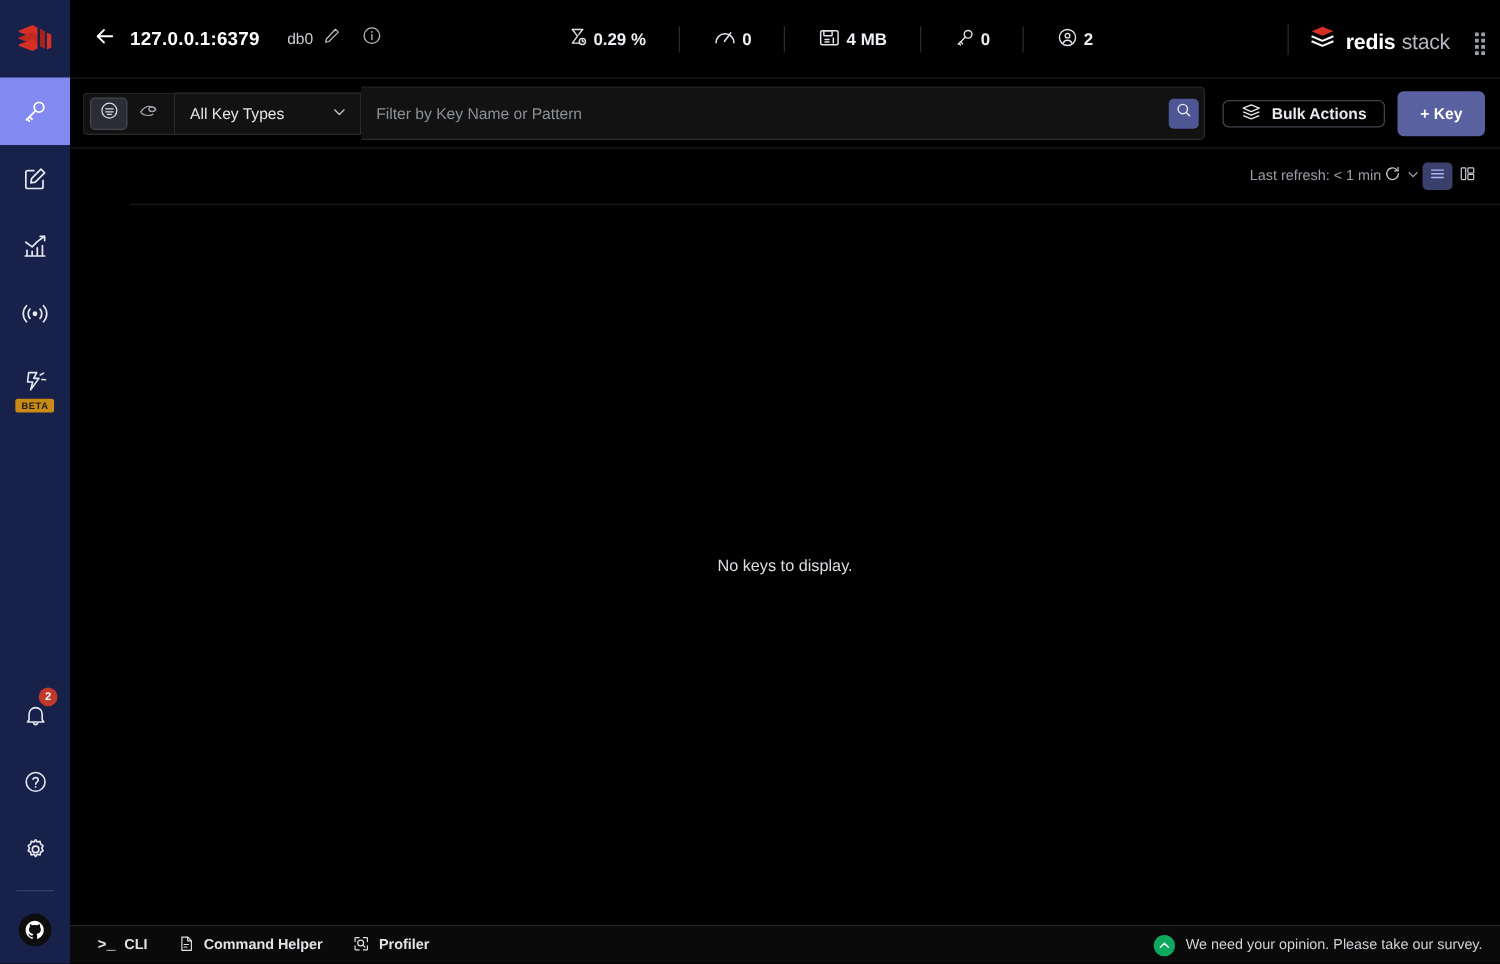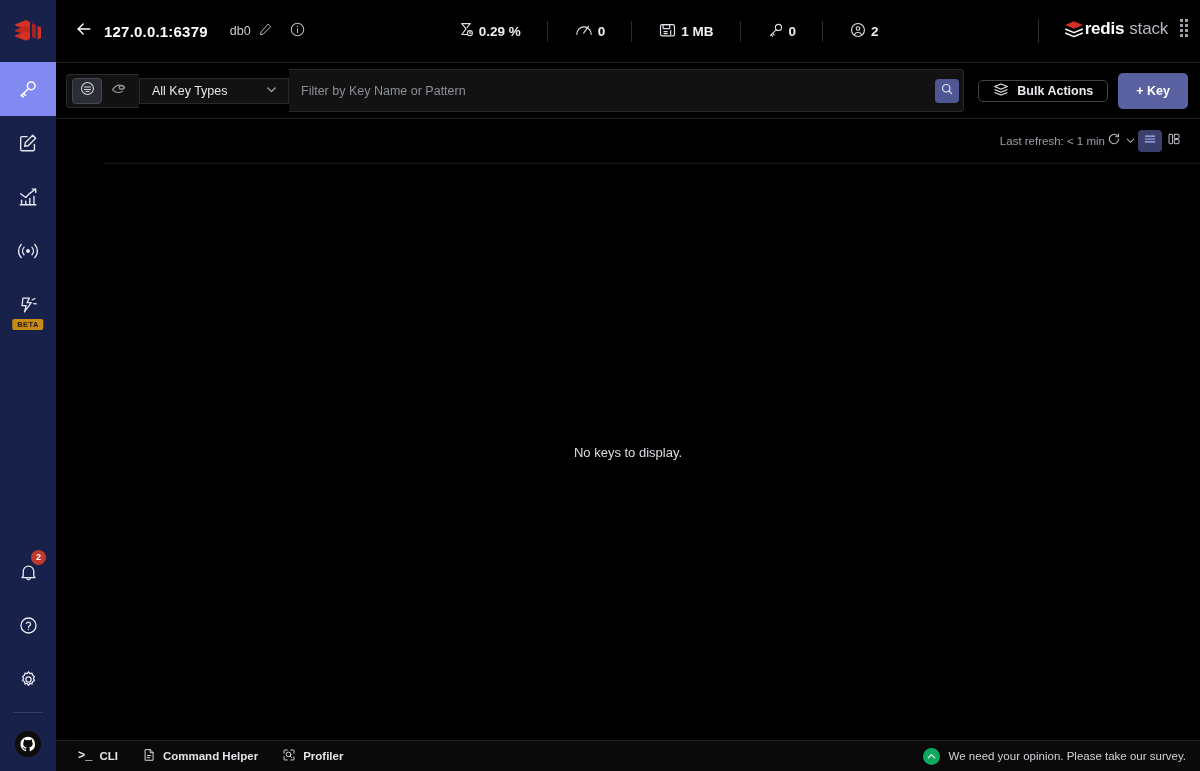--- a/index.html
+++ b/index.html
@@ -67,22 +67,22 @@
   .dbname { color: #c9cbd1; font-size: 12.5px; margin-right: 7px; }
   .icon-btn { display: flex; align-items: center; cursor: pointer; opacity: .92; }
   .top-mid { flex: 1 1 auto; display: flex; align-items: center; justify-content: center; gap: 0; }
   .metric {
     display: flex; align-items: center; gap: 4px;
     color: #eceff3; font-size: 13.5px; font-weight: bold;
     padding: 0 26px; white-space: nowrap;
   }
   .metric + .metric { border-left: 1px solid #2b2b2b; }
   .brand {
-    display: flex; align-items: flex-start; 
-    border-left: 1px solid #2b2b2b; padding-left: 24px; margin-left: 8px;
+    display: flex; align-items: flex-end; gap: 8px;
+    border-left: 1px solid #2b2b2b; padding-left: 16px; margin-left: 8px;
   }
   .brand-text { font-size: 17px; letter-spacing: -.2px; }
   .brand-text .b1 { color: #ffffff; font-weight: bold; }
   .brand-text .b2 { color: #b5b8bf; font-weight: normal; }
   .apps-grid { display: flex; flex-direction: column; gap: 2px; margin-left: 12px; cursor: pointer; }
   .apps-grid .row { display: flex; gap: 2px; }
   .apps-grid i { width: 3px; height: 3px; background: #9aa0a8; display: block; }
 
   
   .content {
@@ -102,21 +102,21 @@
     display: flex; align-items: center; background: #121212;
     border: 1px solid #2a2a2a; border-right: none;
     border-radius: 4px 0 0 4px; height: 34px; padding: 0 4px;
   }
   .seg {
     width: 30px; height: 26px; display: flex; align-items: center; justify-content: center;
     border-radius: 4px; cursor: pointer; margin: 0 1px;
   }
   .seg.active { background: #2a2d33; border: 1px solid #44484f; }
   .keytype-select {
-    height: 26px; min-width: 150px; background: #121212;
+    height: 34px; min-width: 150px; background: #121212;
     border: 1px solid #2a2a2a; border-left: 1px solid #2a2a2a;
     display: flex; align-items: center; justify-content: space-between;
     padding: 0 10px 0 12px; color: #e3e5e9; font-size: 12.5px; cursor: pointer;
   }
   .search-wrap {
     flex: 1 1 auto; height: 43px; background: #121212;
     border: 1px solid #2a2a2a; border-left: none;
     display: flex; align-items: center; padding: 0 4px 0 12px;
     border-radius: 0 4px 4px 0; min-width: 0;
   }
@@ -363,21 +363,21 @@
         <div class="metric">
           <span>
             <svg width="19" height="18" viewBox="0 0 24 22" fill="none" stroke="#dfe2e7" stroke-width="1.5" stroke-linecap="round" stroke-linejoin="round">
               <rect x="3.2" y="4.2" width="17.6" height="14.2" rx="1.8"></rect>
               <rect x="6.4" y="4.2" width="8.4" height="5" rx="0.8"></rect>
               <path d="M7.6 13 h4"></path>
                 <path d="M7.6 15.6 h4"></path>
               <path d="M16 11.6 v5"></path>
             </svg>
           </span>
-          <span>1 MB</span>
+          <span>4 MB</span>
         </div>
         <div class="metric">
           <span>
             <svg width="18" height="18" viewBox="0 0 24 24" fill="none" stroke="#dfe2e7" stroke-width="1.5" stroke-linecap="round" stroke-linejoin="round">
               <circle cx="15.3" cy="8.6" r="4.1"></circle>
               <path d="M12.5 11.4 L4.8 19.2"></path>
               <path d="M7.4 16.6 L9.4 18.6"></path>
               <path d="M5.6 18.4 L7.3 20.1"></path>
             </svg>
           </span>

